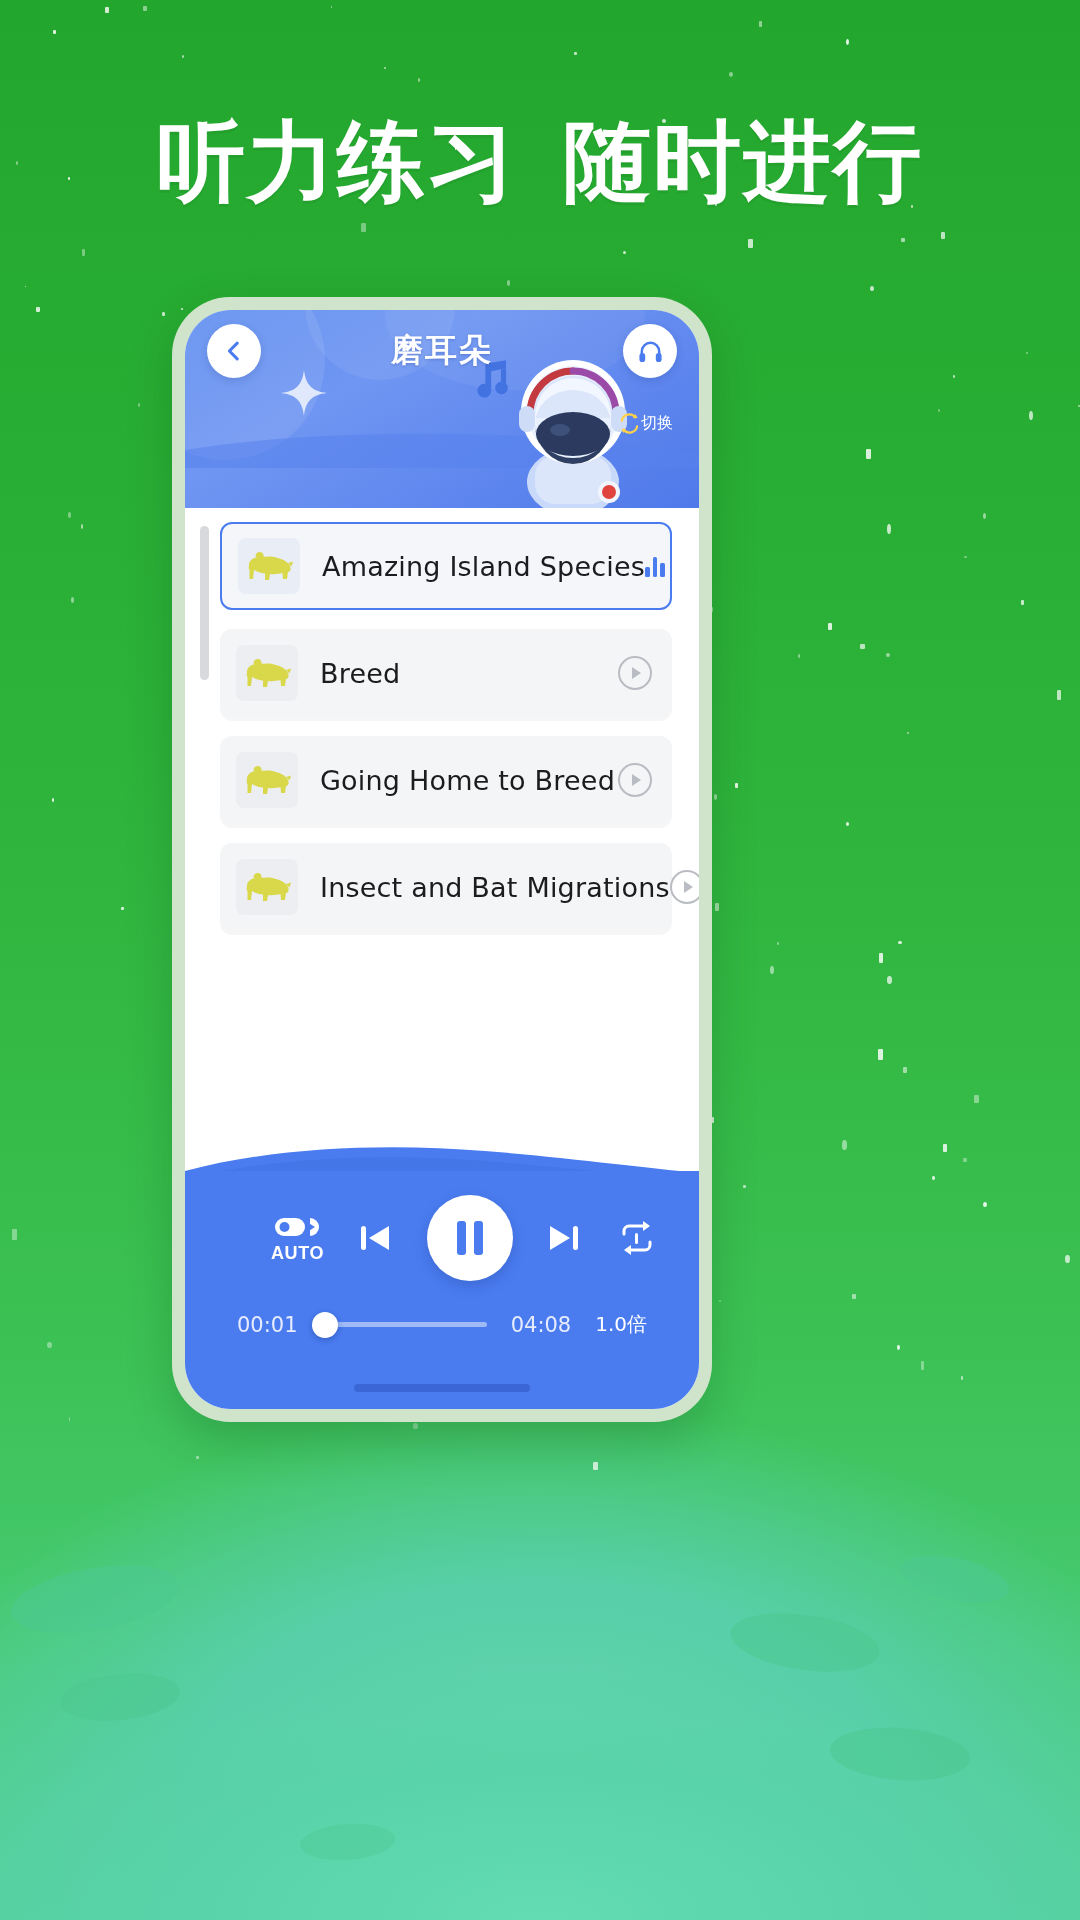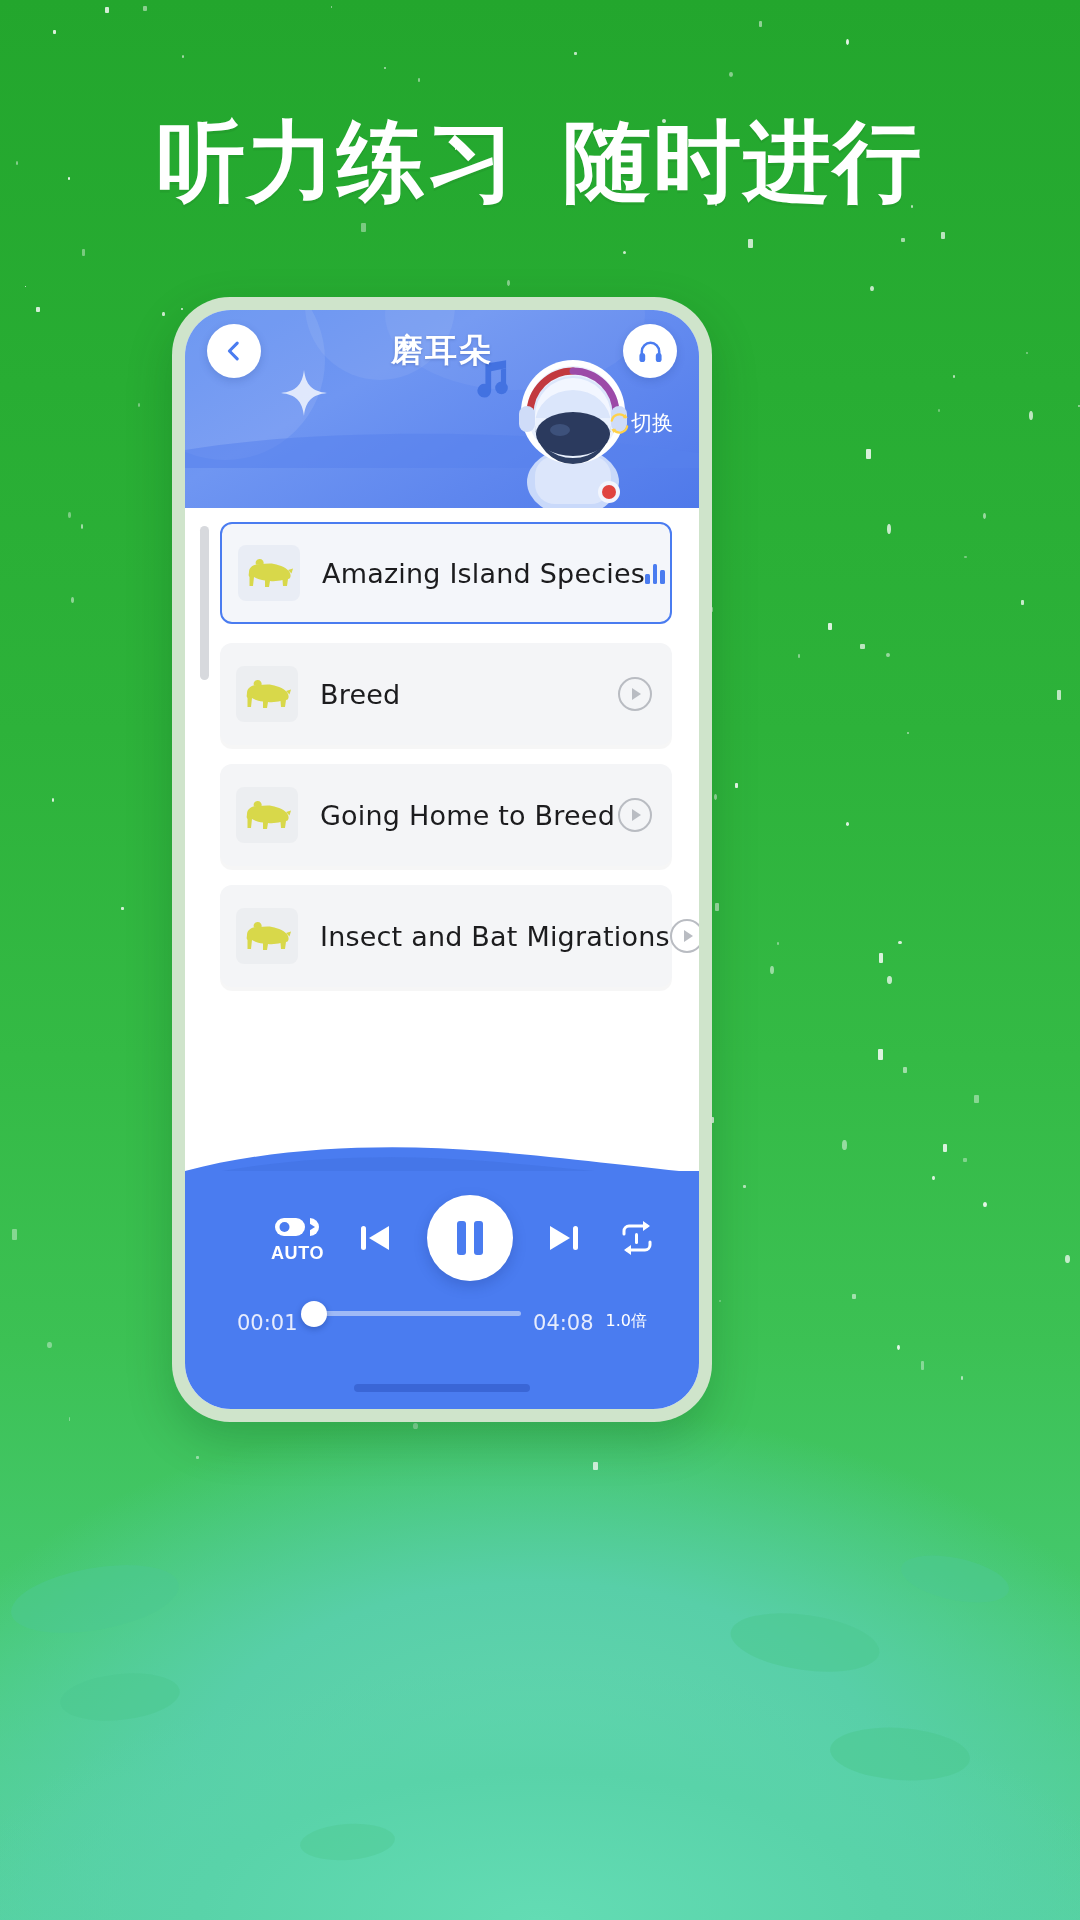--- a/index.html
+++ b/index.html
@@ -164,21 +164,21 @@
     display:flex; align-items:center;
     padding:0 26px;
   }
   .subtitle {
     color:#e9f0ff; font-size:23px; letter-spacing:.5px;
     font-family:"DejaVu Sans","Liberation Sans",sans-serif;
   }
   .switch-btn {
     margin-left:auto;
     display:flex; align-items:center; gap:0;
-    color:#ffffff; font-size:21px;
+    color:#ffffff; font-size:16px;
     font-family:"DejaVu Sans","Liberation Sans",sans-serif;
   }
   .switch-btn .ico { width:23px; height:23px; display:block; }
 
   
   .astro {
     position:absolute; z-index:3;
     right:58px; top:42px;
     width:136px; height:165px;
   }
@@ -202,21 +202,21 @@
     overflow:hidden;
   }
   .scroll-track {
     position:absolute; left:15px; top:18px;
     width:9px; height:154px;
     background:#d7d9dd; border-radius:5px;
   }
   .rows { padding:0 27px 0 35px; }
   .row {
     position:relative;
-    height:102px;
+    height:88px;
     margin-bottom:19px;
     background:#f4f5f7;
     border-radius:12px;
     display:flex; align-items:center;
     padding:0 20px 0 16px;
     box-shadow:0 4px 0 rgba(0,0,0,.035);
   }
   .row.active {
     background:#f4f6fa;
     border:2.5px solid #4a7cf0;
@@ -287,23 +287,23 @@
     background:#ffffff;
     display:flex; align-items:center; justify-content:center;
     gap:8px;
     box-shadow:0 5px 14px rgba(20,40,110,.22);
   }
   .play-big i {
     width:9px; height:34px; background:#4a7cf0; border-radius:3px; display:block;
   }
   .progress {
     margin-top:30px;
-    display:flex; 
+    display:flex; align-items:center;
     padding:0 52px;
-    gap:12px;
+    gap:24px;
   }
   .ptime {
     color:#e6ecfd; font-size:21px;
     font-family:"DejaVu Sans","Liberation Sans",sans-serif;
     white-space:nowrap;
   }
   .track {
     position:relative;
     flex:1 1 auto; height:5px;
     background:#9fbaf6; border-radius:3px;
@@ -312,21 +312,21 @@
     position:absolute; left:0; top:0; bottom:0;
     width:2%; background:#ffffff; border-radius:3px;
   }
   .track .knob {
     position:absolute; left:2%; top:50%;
     width:26px; height:26px; margin:-13px 0 0 -13px;
     background:#ffffff; border-radius:50%;
     box-shadow:0 2px 6px rgba(10,30,90,.3);
   }
   .speed {
-    color:#ffffff; font-size:16px;
+    color:#ffffff; font-size:20px;
     font-family:"DejaVu Sans","Liberation Sans",sans-serif;
     white-space:nowrap;
   }
   .homebar {
     position:absolute; bottom:17px; left:50%;
     transform:translateX(-50%);
     width:176px; height:8px; border-radius:4px;
     background:#3a66d6;
   }
 </style>

